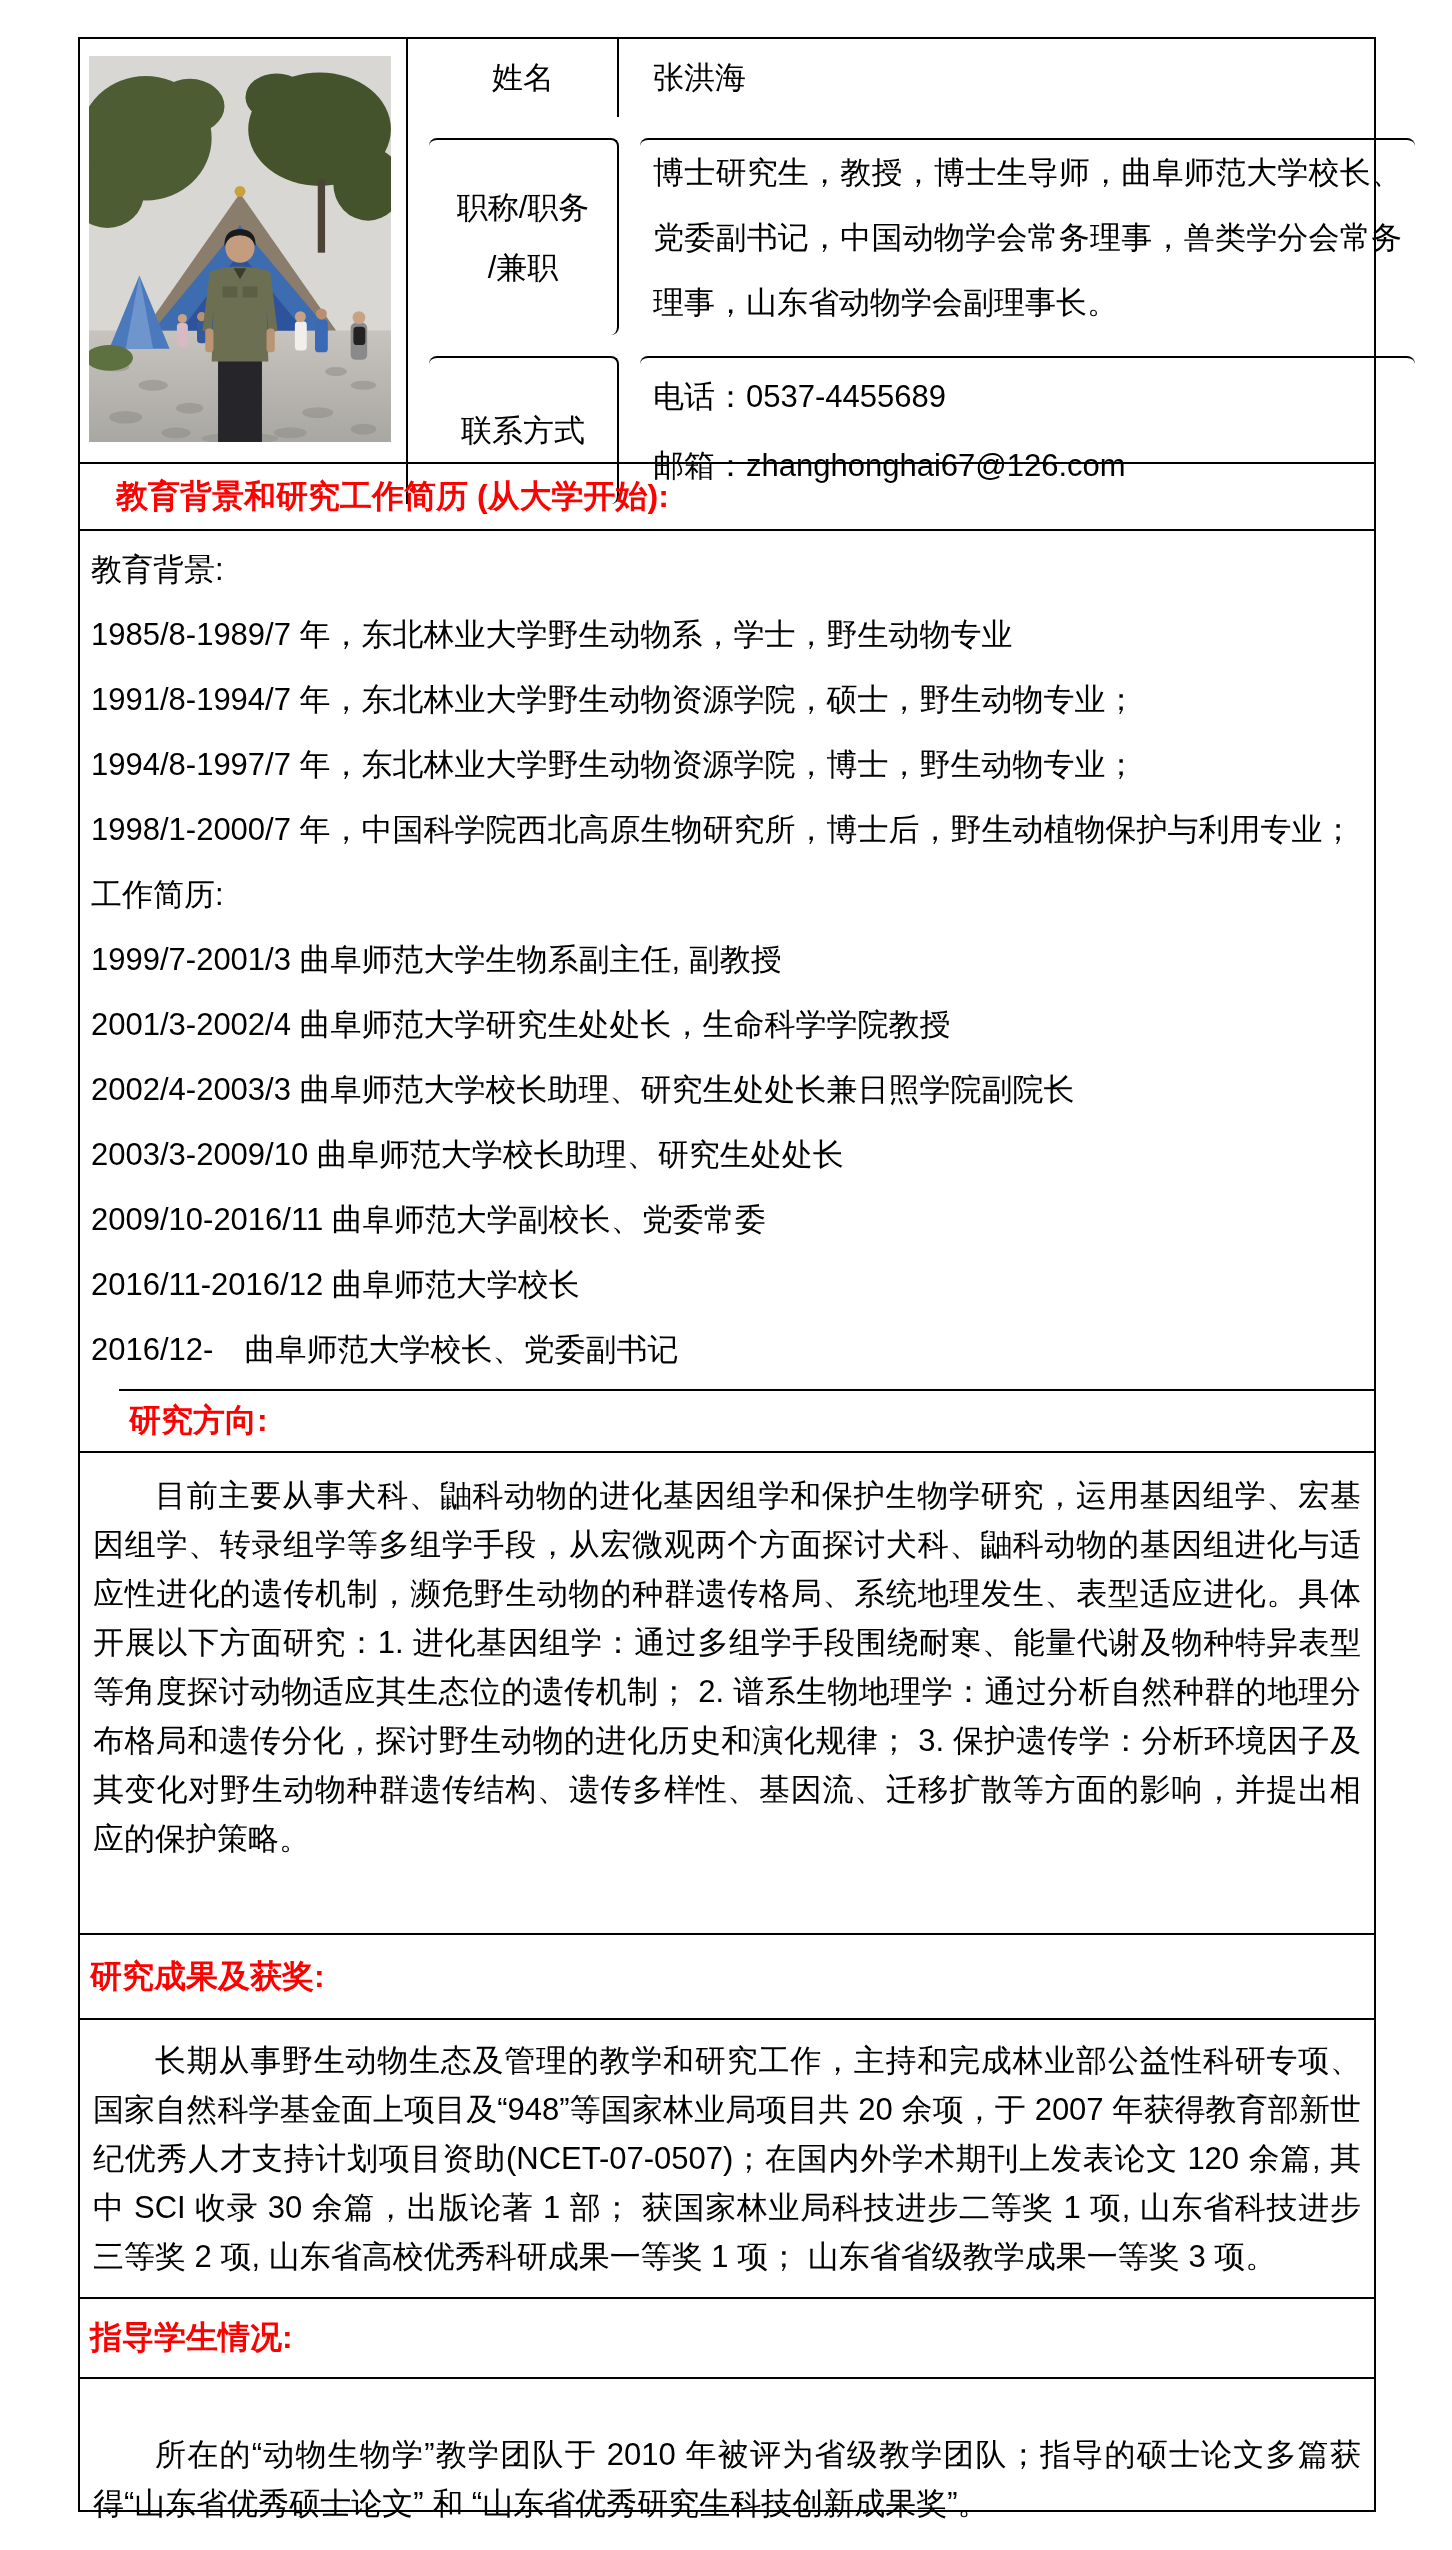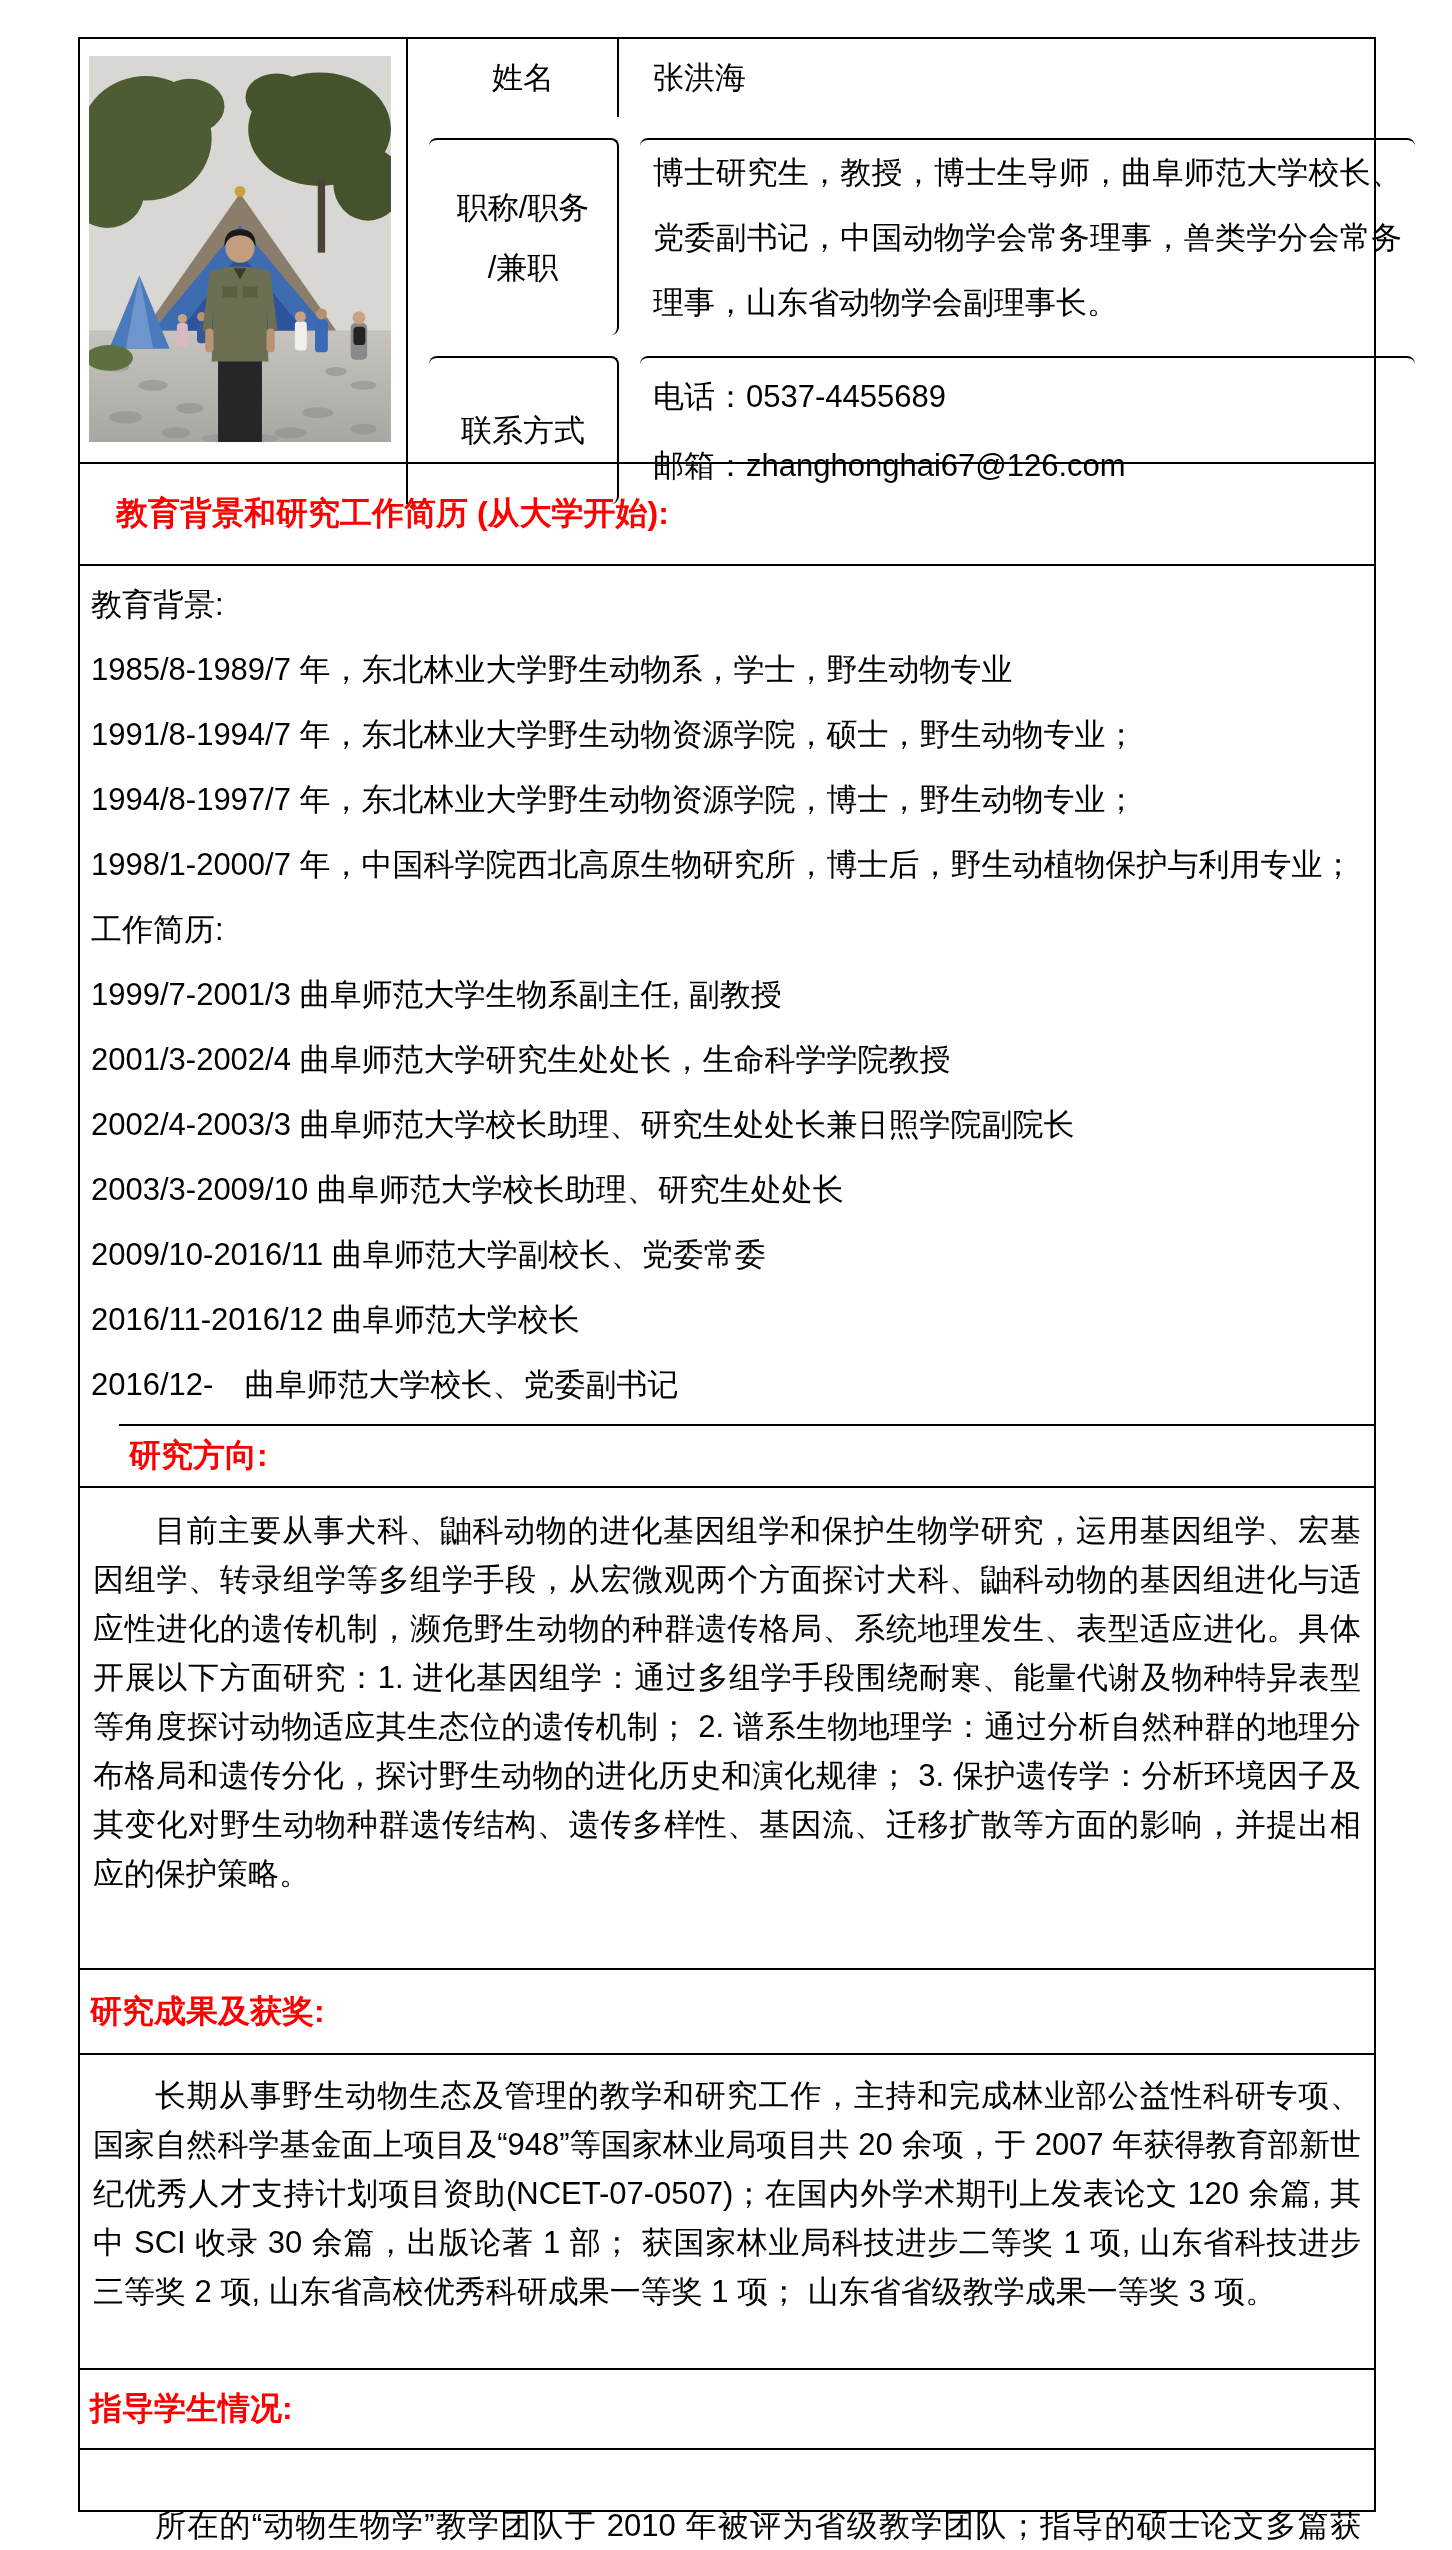--- a/index.html
+++ b/index.html
@@ -46,28 +46,28 @@
   .value-title { line-height:65px; text-align:justify; }
   .contact-line { line-height:69px; }
   
   .sec-header {
     border-top:2.7px solid #000;
     display:flex; align-items:center;
     padding-left:10px;
     color:#FF0000; font-weight:bold; font-size:32px;
   }
   .sec-body { border-top:2.7px solid #000; }
-  .h-1 { height:102px;padding-left:36px; }
+  .h-1 { height:67px;padding-left:36px; }
   .b-1 { height:860px; padding:5.5px 11px 0 11px; }
   .b-1 p { font-size:31px; line-height:65px; white-space:pre-wrap; }
   .h-2 { height:62px;margin-left:39px; }
   .b-2 { height:482px; padding:18.3px 13px 0 13px; }
   .h-3 { height:85px; }
   .b-3 { height:279px; padding:15.6px 13px 0 13px; }
-  .h-4 { height:80px;margin-top:36px; }
+  .h-4 { height:80px; }
   .b-4 { height:153px; padding:51px 13px 0 13px; }
   .para {
     font-size:31px; line-height:49px;
     text-align:justify; text-indent:2em;
   }
   .photo-frame { width:302px; height:386px; display:block; }
 </style>
 </head>
 <body>
 

